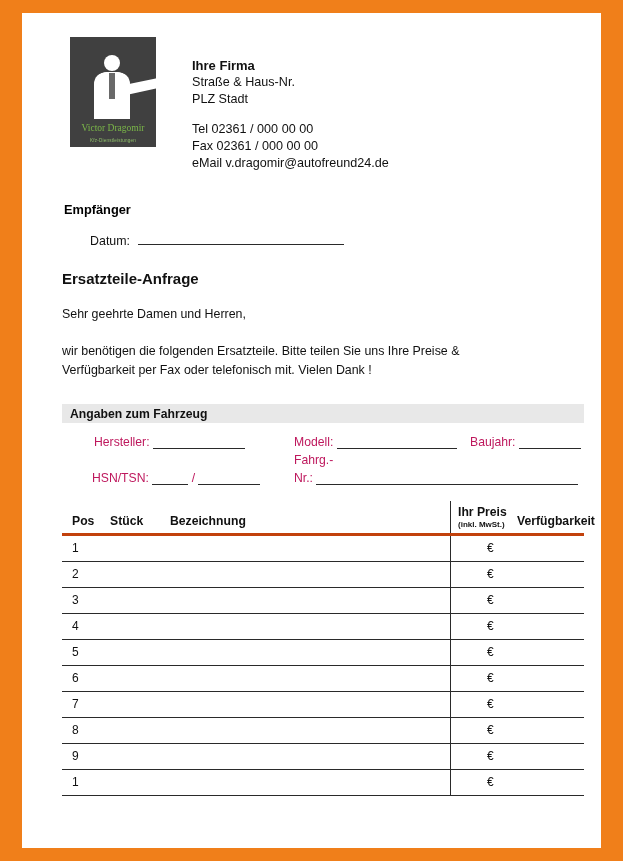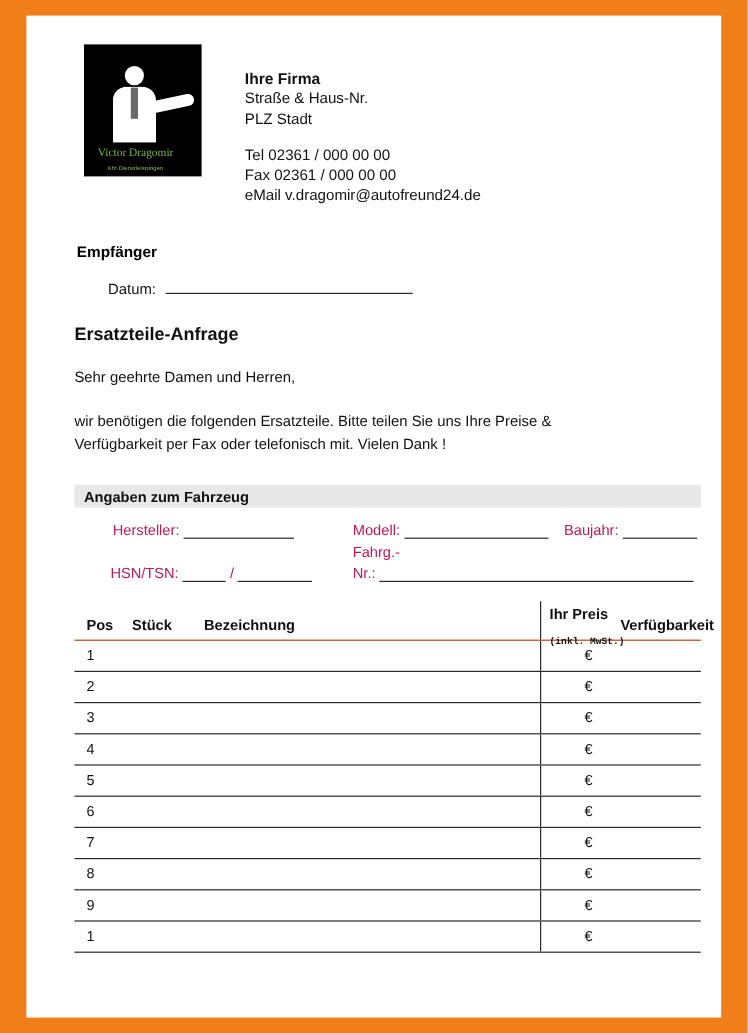--- a/index.html
+++ b/index.html
@@ -30,23 +30,23 @@
     bottom: 8px;
   }
 
   
   .header {
     display: flex;
     align-items: flex-start;
     padding-top: 12px;
   }
   .logo-box {
-    width: 98px;
+    width: 86px;
     height: 110px;
-    background: #000000;
+    background: #404040;
     position: relative;
     margin-left: 28px;
     flex: 0 0 auto;
     overflow: hidden;
   }
   .logo-figure {
     position: absolute;
     left: 20px;
     top: 18px;
     width: 46px;
@@ -202,34 +202,33 @@
 
   
   .table {
     margin: 4px 0 0 20px;
     width: 522px;
     position: relative;
   }
   .t-head {
     position: relative;
     height: 34px;
-    border-bottom: 1px solid #c2410c;
+    border-bottom: 3px solid #c2410c;
   }
   .th {
     position: absolute;
     font-weight: bold;
     font-size: 12.2px;
     color: #111;
   }
   .th-sub {
     font-size: 8px;
     font-weight: bold;
     display: block;
-    margin-top: 12px;
-    font-family: Liberation Mono, monospace;
+    margin-top: 1px;
   }
   .t-row {
     position: relative;
     height: 25px;
     border-bottom: 1px solid #2a2a2a;
     font-size: 12px;
     color: #111;
   }
   .t-pos {
     position: absolute;

